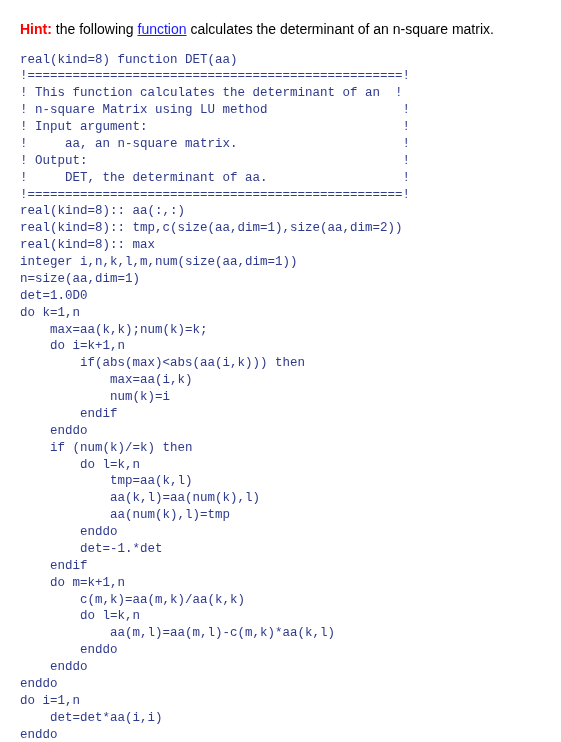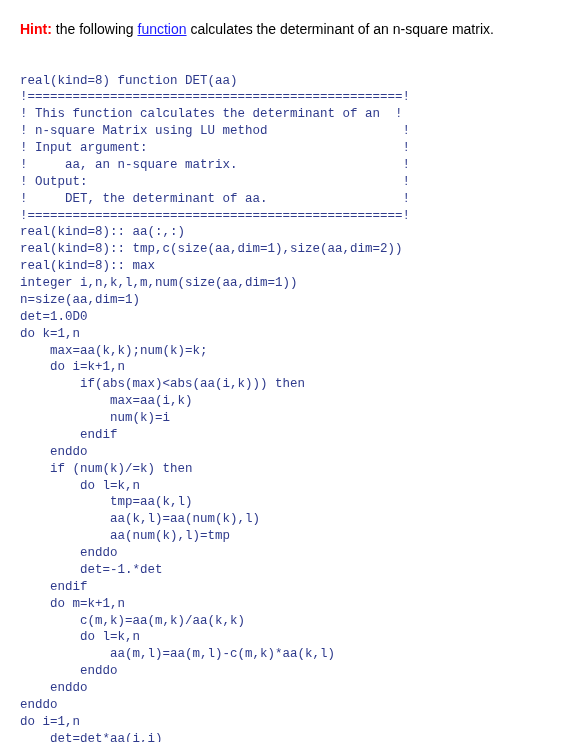--- a/index.html
+++ b/index.html
@@ -7,21 +7,21 @@
     padding: 20px;
     font-family: "Segoe UI", Arial, sans-serif;
     background: #ffffff;
     color: #000000;
     width: 561px;
     box-sizing: border-box;
   }
   .hint-line {
     font-size: 14px;
     line-height: 1.4;
-    margin-bottom: 33px;
+    margin-bottom: 12px;
   }
   .hint-label {
     color: #ff0000;
     font-weight: bold;
   }
   .link-word {
     color: #1a1aff;
     text-decoration: underline;
   }
   pre.code {

